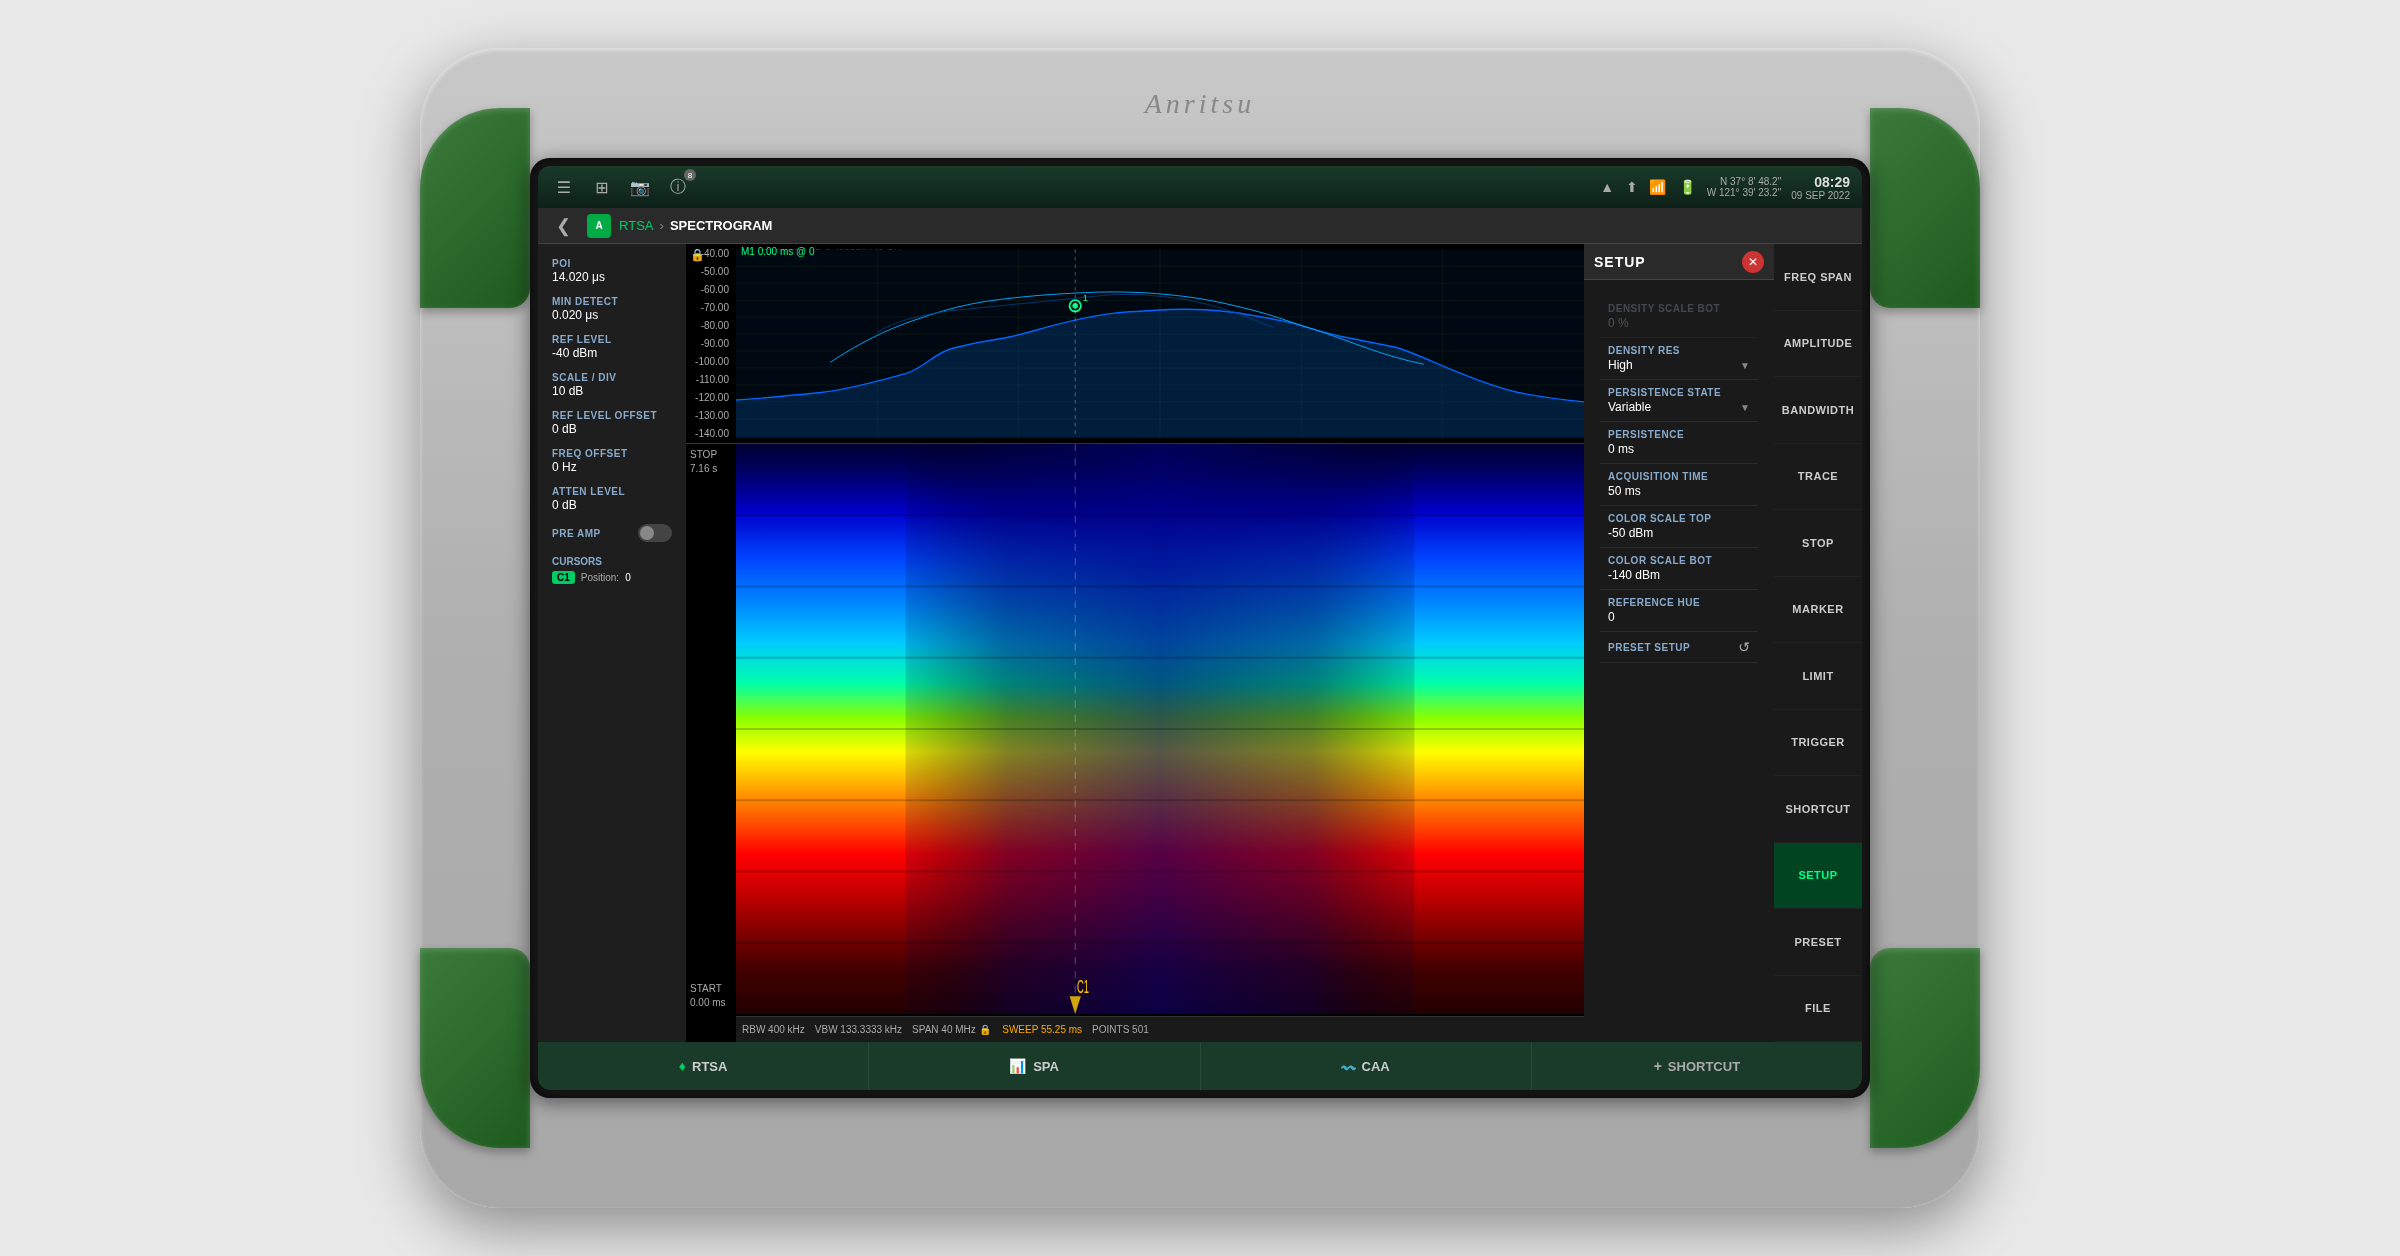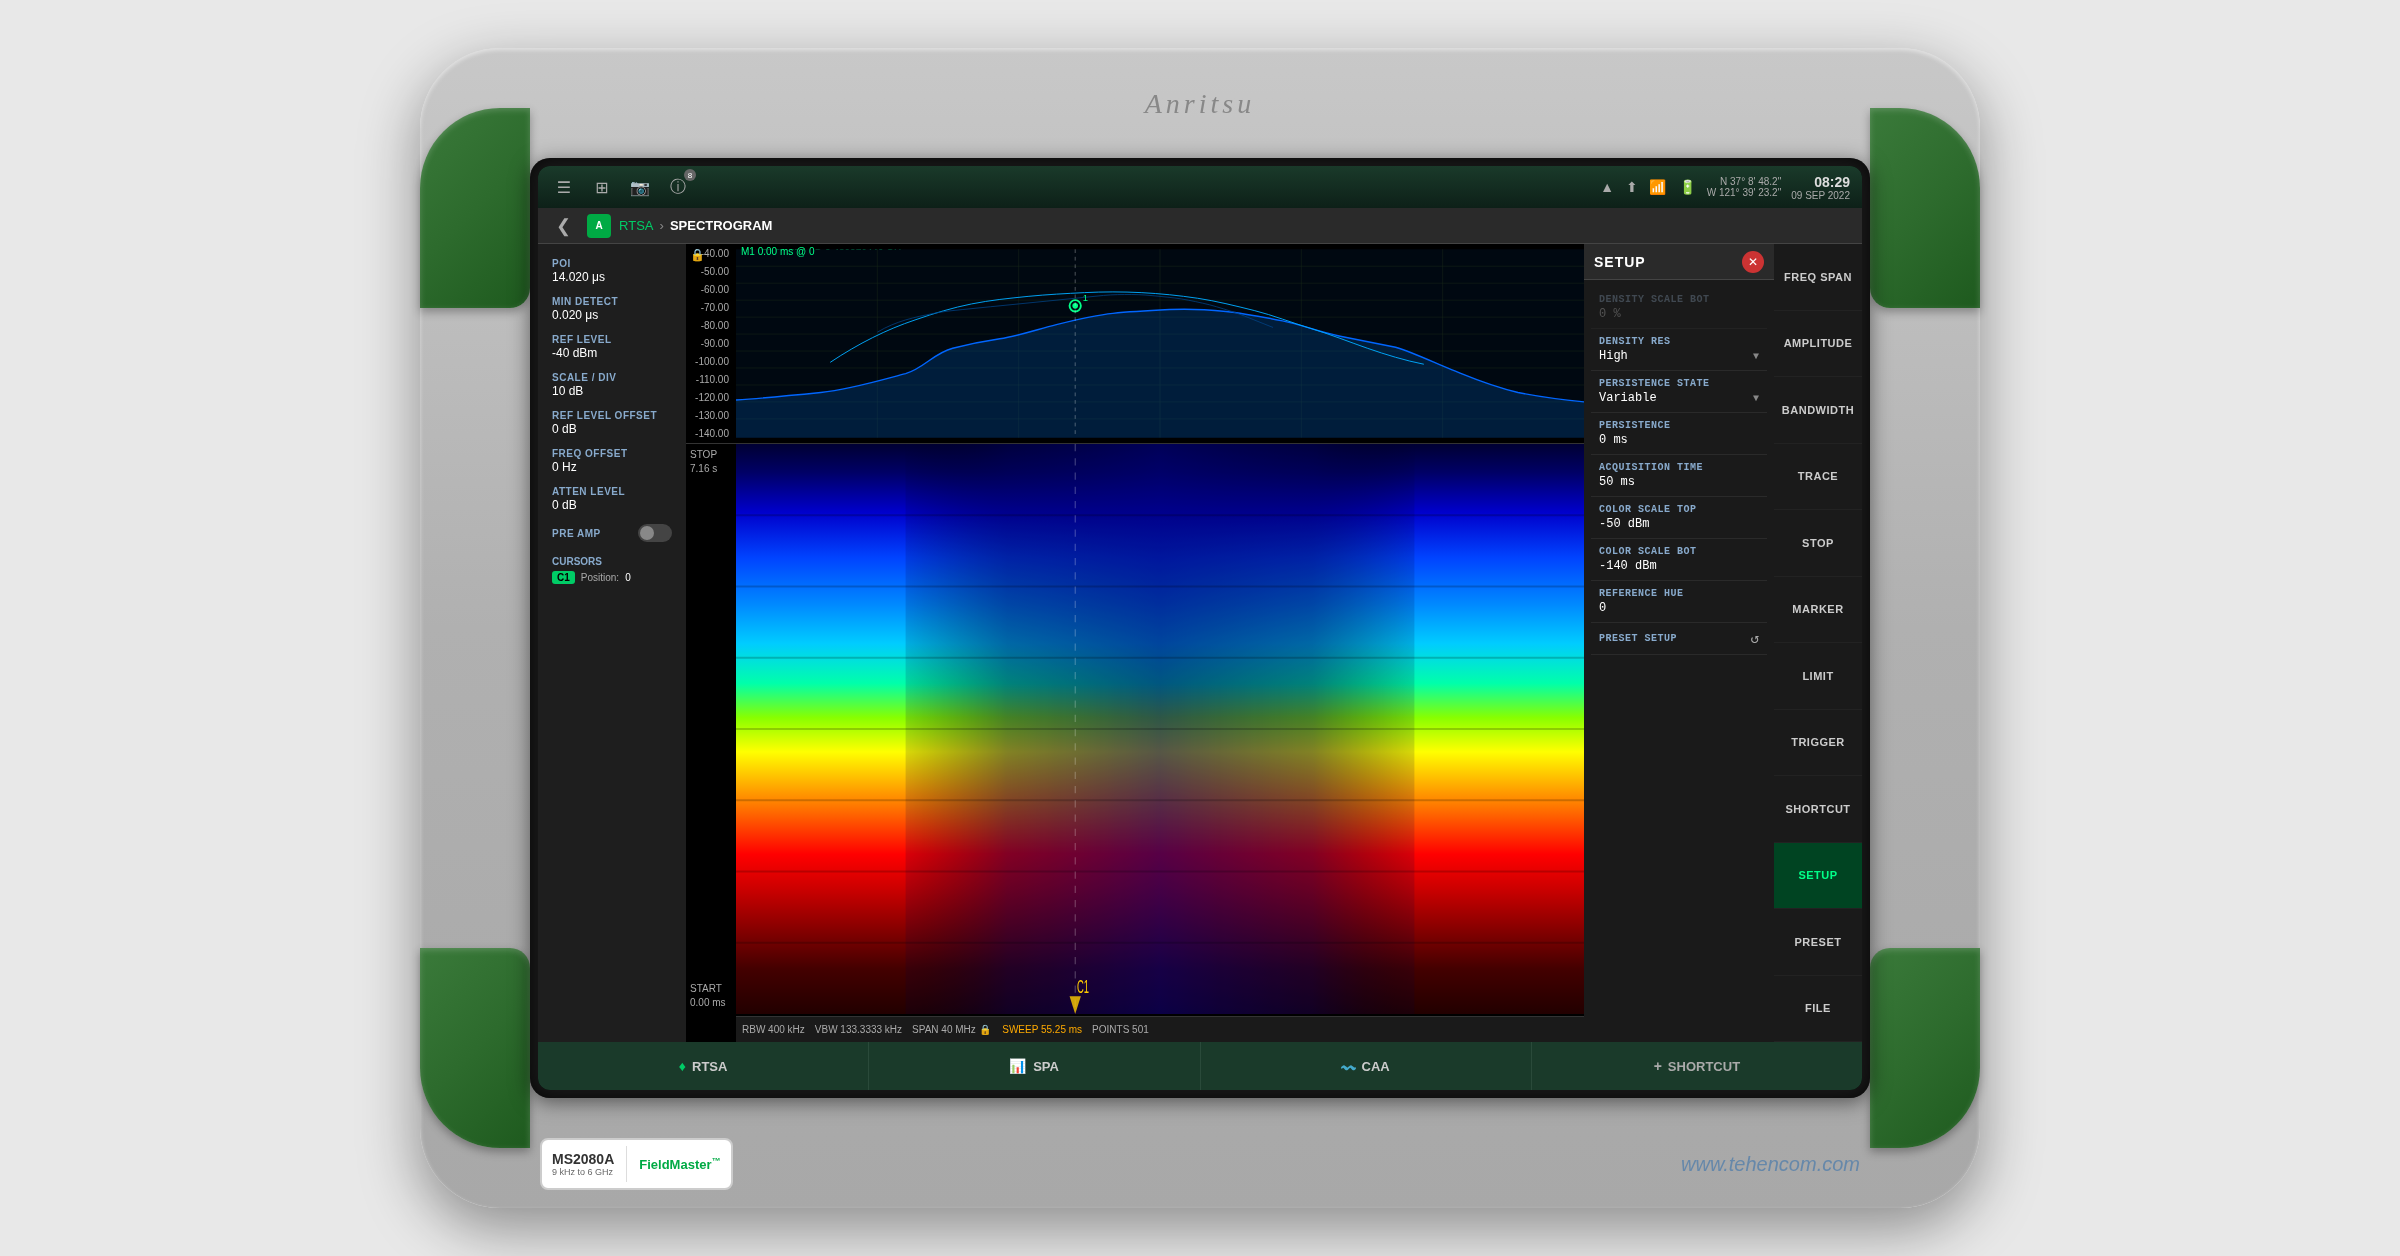--- a/index.html
+++ b/index.html
@@ -374,22 +374,21 @@
       align-items: center;
       justify-content: center;
       color: white;
       font-size: 12px;
       cursor: pointer;
     }
 
     .setup-items {
       flex: 1;
       overflow-y: auto;
-      padding: 7px;
-      font-family: Liberation Mono, monospace;
+      padding: 16px;
     }
 
     .setup-item {
       padding: 7px 8px;
       border-bottom: 1px solid #2a2a2a;
       cursor: pointer;
     }
 
     .setup-item-label {
       color: #88aacc;
@@ -873,25 +872,14 @@
         </div>
         <div class="tab-item">
           <span class="tab-icon" style="color:#aaa;">+</span>
           <span style="color:#aaa;">SHORTCUT</span>
         </div>
       </div>
 
     </div>
   </div>
 
-  <div class="device-bottom">
-    <div class="model-badge">
-      <div>
-        <div class="model-number">MS2080A</div>
-        <div class="model-sub">9 kHz to 6 GHz</div>
-      </div>
-      <div style="width:1px;height:36px;background:#ddd;margin:0 4px;"></div>
-      <div class="field-master">FieldMaster<span class="tm-sup">™</span></div>
-    </div>
-    <div class="website-text">www.tehencom.com</div>
-  </div>
 
 </div>
 
 </body></html>

